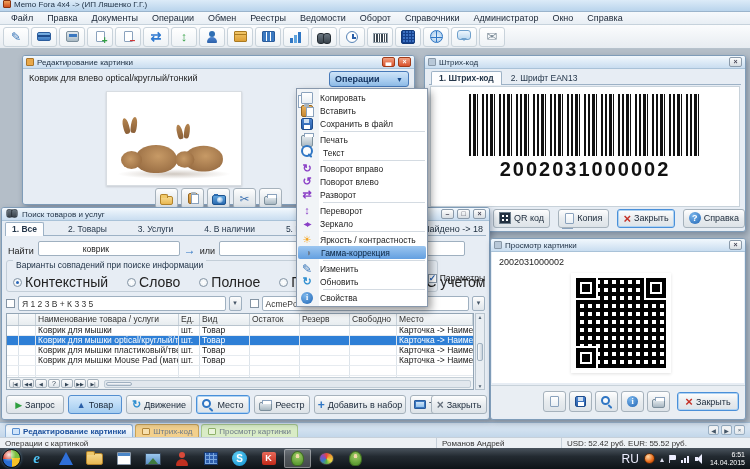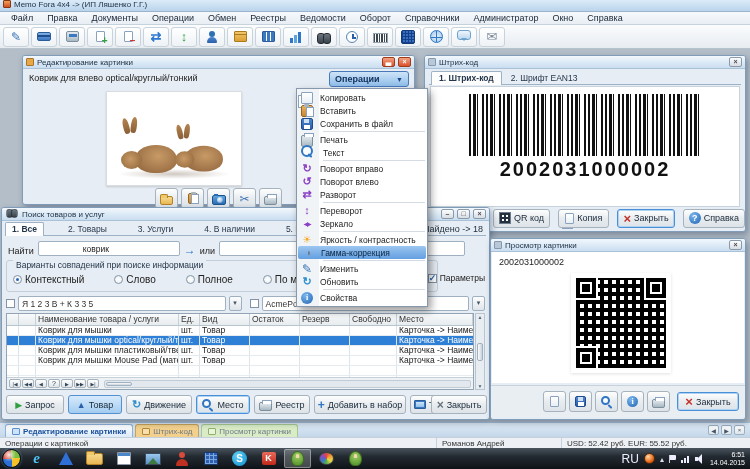--- a/index.html
+++ b/index.html
@@ -142,21 +142,21 @@
 
 #w-search{left:1px;top:207px;width:489px;height:213px;z-index:12}
 .stabs{position:absolute;left:3px;top:14px;right:3px;height:14px;border-bottom:1px solid #9db2c6;display:flex;gap:17px}
 .stab{height:14px;line-height:13px;padding:0 6px;font-size:8.5px;color:#24364a;border:1px solid transparent;border-bottom:none;border-radius:2px 2px 0 0}
 .stab.act{background:#fdfdfe;border-color:#9db2c6;font-weight:bold}
 .found{margin-left:auto;font-size:9px;color:#1c2c3c;line-height:14px;padding-right:3px}
 .frow{position:absolute;left:6px;top:32px;right:24px;height:16px;display:flex;align-items:flex-end;gap:4px;font-size:9px}
 .tin{height:15px;border:1px solid #9fb0c0;border-radius:2px;background:#fff;font:8.5px "Liberation Sans",sans-serif;padding:0 3px;color:#222}
 .grp{position:absolute;left:4px;top:52px;width:432px;height:32px;border:1px solid #c3ced8;border-radius:3px}
 .grplbl{position:absolute;left:6px;top:-1px;font-size:8.5px;color:#24364a;background:#e7edf4;padding:0 3px}
-.optrow{position:absolute;left:6px;top:13px;right:4px;display:flex;gap:16px;font-size:10px;color:#222}
+.optrow{position:absolute;left:6px;top:13px;right:4px;display:flex;gap:5px;font-size:14px;color:#222}
 .radio,.check{display:inline-flex;align-items:center;gap:3px;margin-right:14px;white-space:nowrap}
 .rd{width:9px;height:9px;border-radius:50%;border:1px solid #8494a4;background:radial-gradient(#fff,#e8eef2);position:relative;flex:none}
 .rd.on::after{content:"";position:absolute;inset:2px;background:#2a66b8;border-radius:50%}
 .cb{width:9px;height:9px;border:1px solid #8494a4;background:#fff;position:relative;flex:none}
 .cb.on::after{content:"\2713";color:#2a66b8;font-size:9px;font-weight:bold;position:absolute;left:0;top:-2px}
 .params{position:absolute;right:4px;top:65px;display:flex;align-items:center;gap:3px;font-size:8.5px}
 .filters{position:absolute;left:4px;top:87px;right:4px;height:16px;display:flex;gap:8px}
 .combo{flex:1;display:flex;align-items:center;gap:3px}
 .cfield{flex:1;height:15px;background:#fff;border:1px solid #9fb0c0;border-radius:2px;font-size:8.5px;line-height:14px;padding:0 3px;color:#333;overflow:hidden;white-space:nowrap}
 .cdrop{width:13px;height:15px;border:1px solid #9fb0c0;border-radius:2px;background:linear-gradient(#fdfdfd,#dfe5ea);display:flex;align-items:center;justify-content:center;flex:none}

